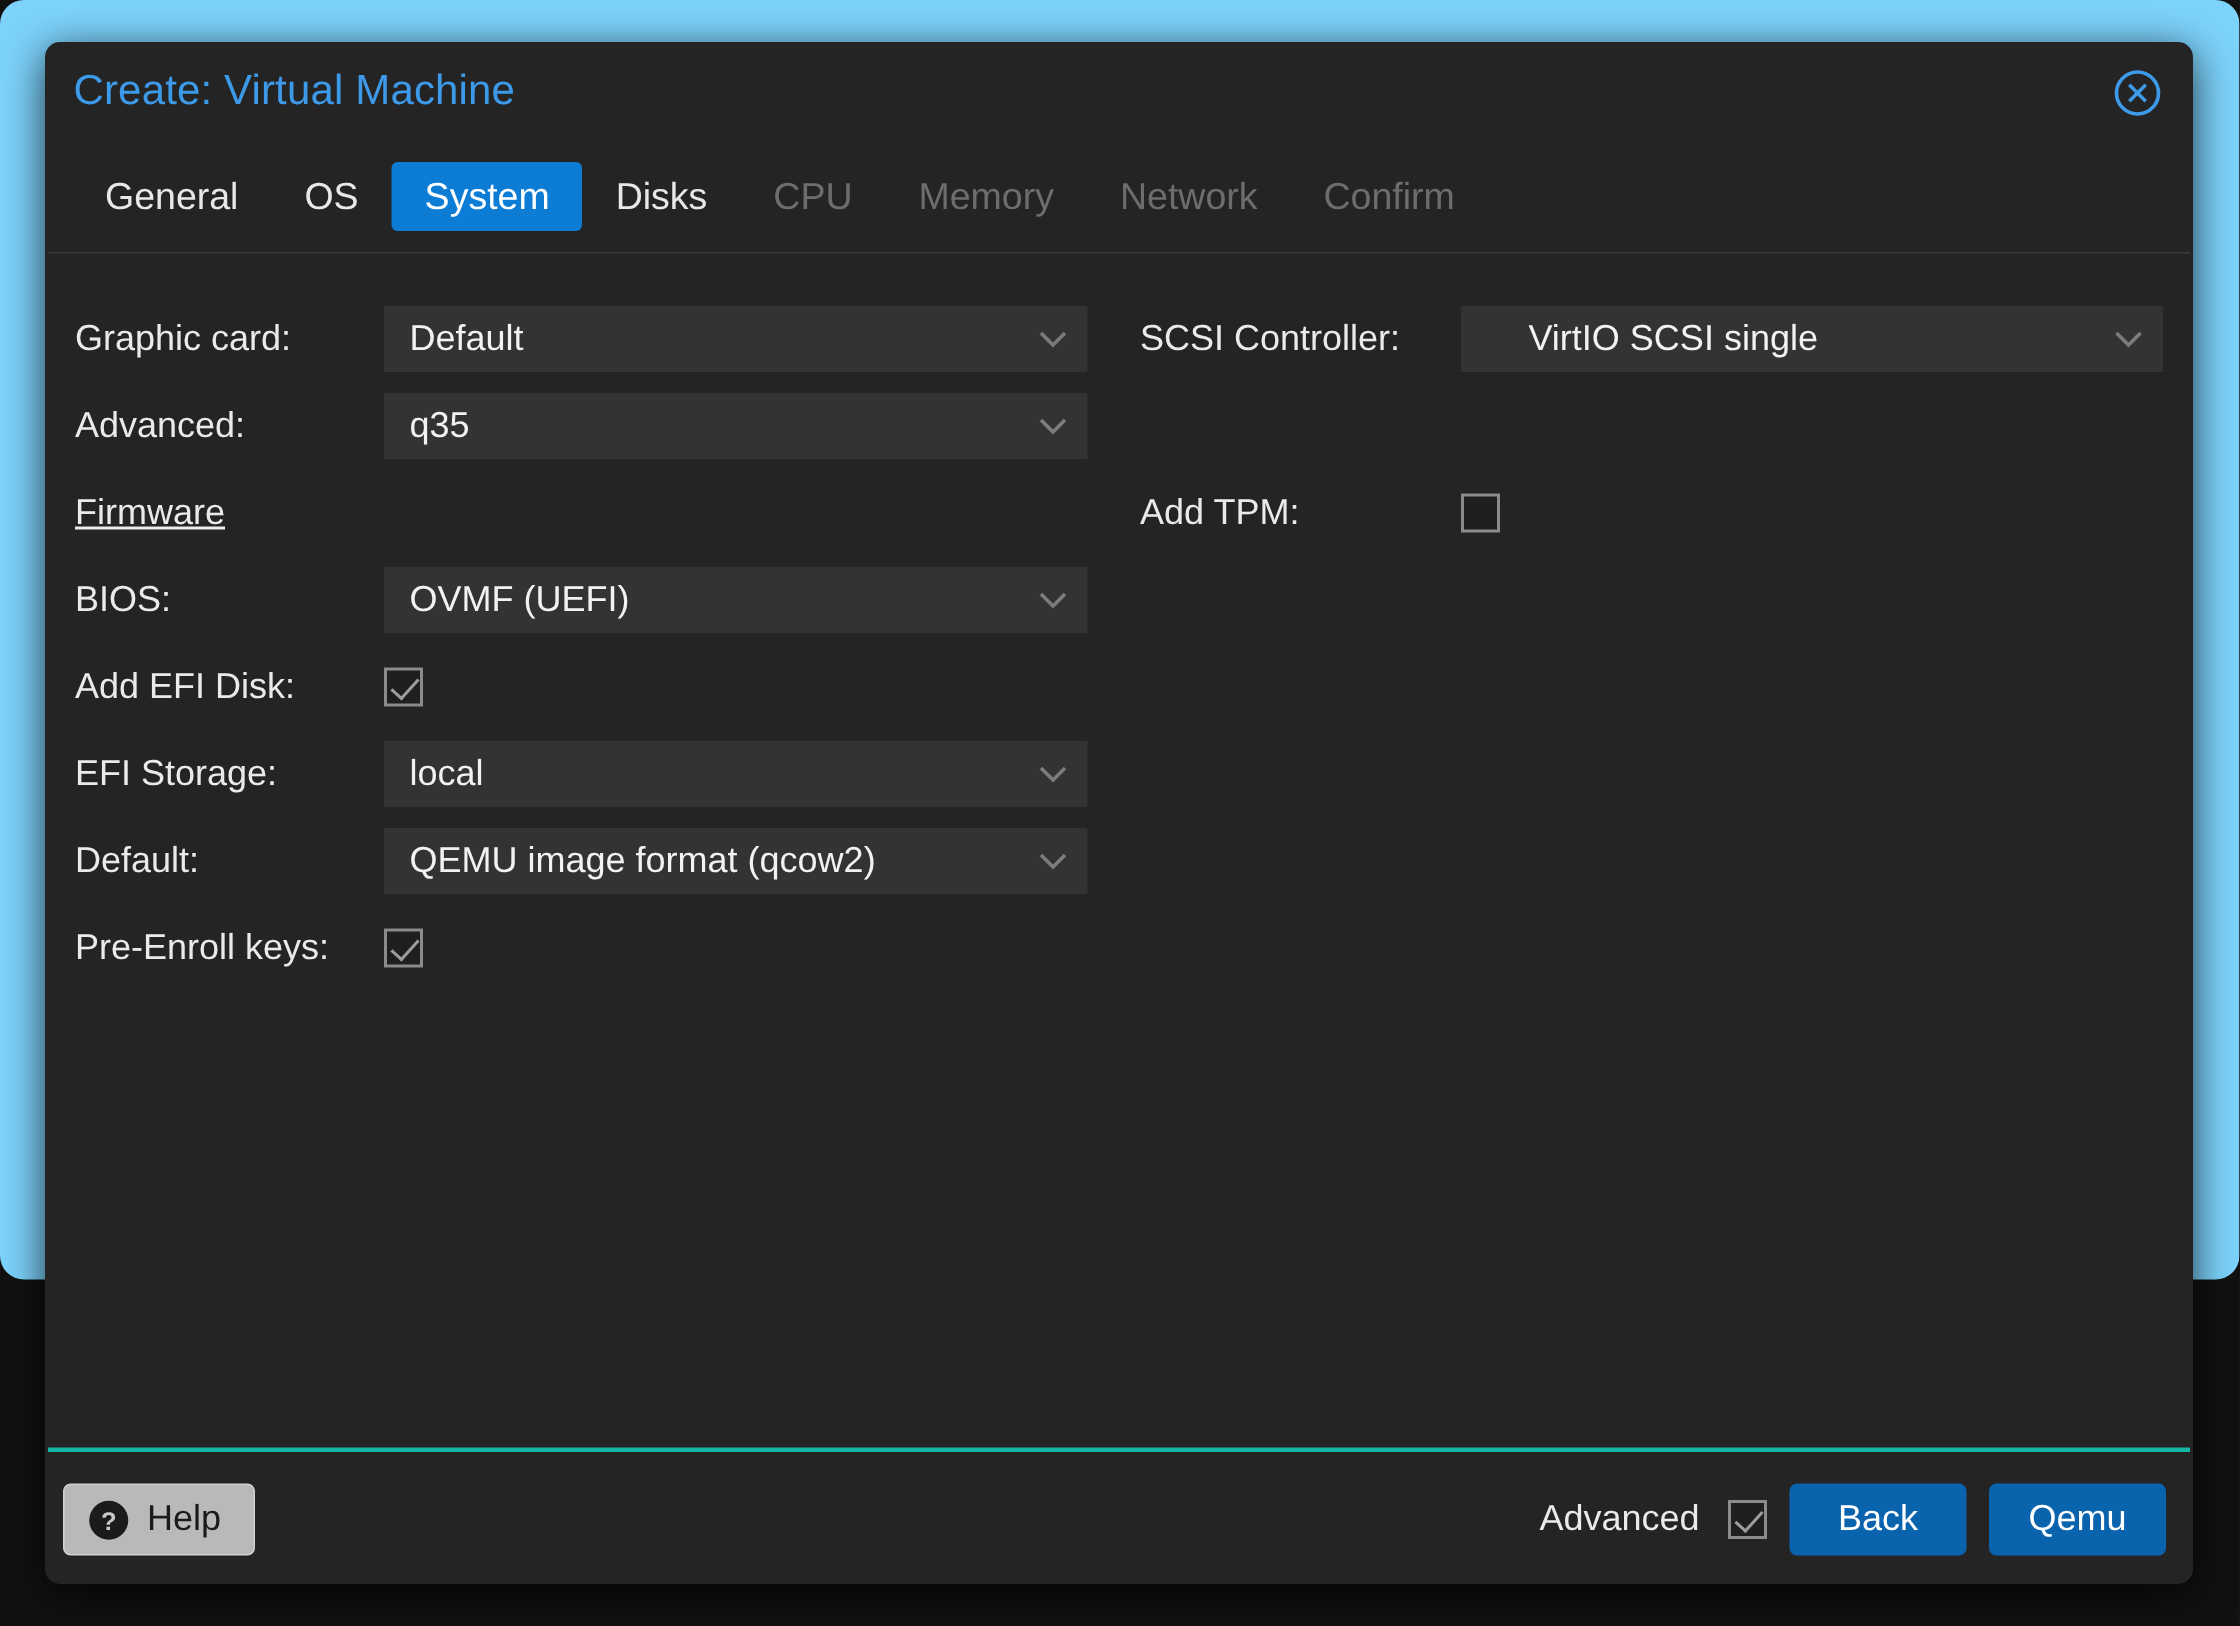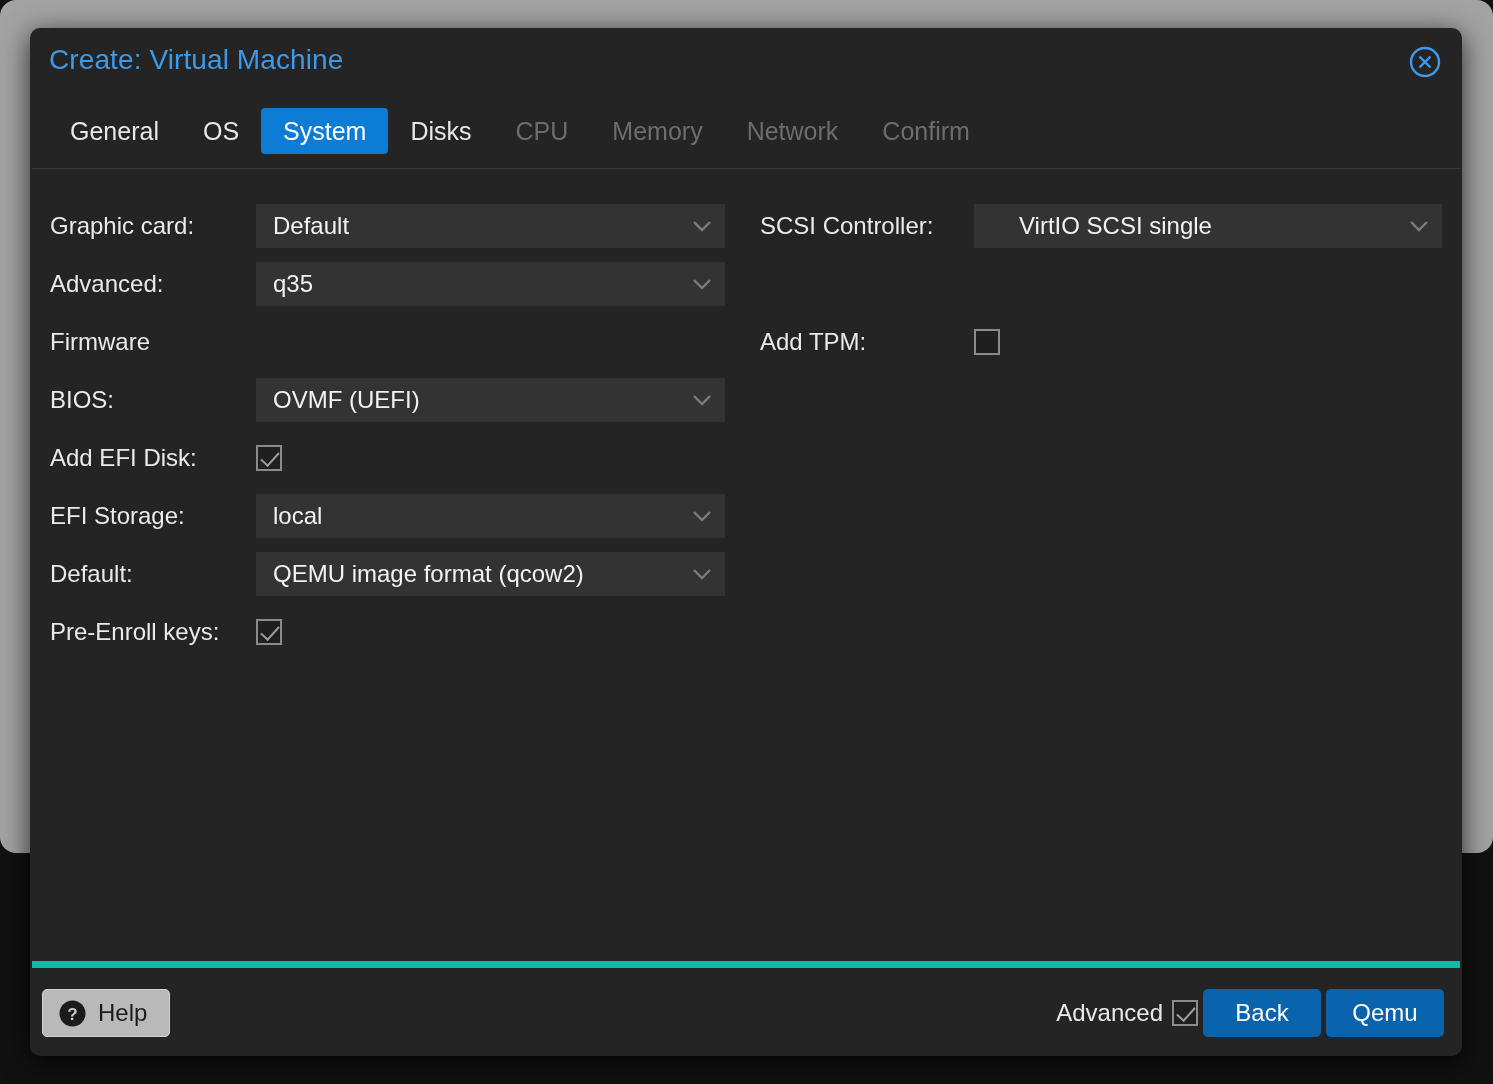--- a/index.html
+++ b/index.html
@@ -10,21 +10,21 @@
     width: 1493px;
     height: 1084px;
     overflow: hidden;
     font-family: "Liberation Sans", sans-serif;
   }
 
   .page {
     position: relative;
     width: 1493px;
     height: 853px;
-    background: #a3a3a3;
+    background: #7dd3fc;
     border-radius: 16px;
   }
 
   
   .dialog {
     position: absolute;
     left: 30px;
     top: 28px;
     width: 1432px;
     height: 1028px;
@@ -86,21 +86,21 @@
   }
 
   
   .content-panel {
     position: absolute;
     left: 2px;
     top: 140px;
     right: 2px;
     height: 800px;
     border-top: 1px solid #3a3a3b;
-    border-bottom: 7px solid #14b8a6;
+    border-bottom: 3px solid #14b8a6;
     background: #242425;
     box-sizing: border-box;
   }
   .columns {
     position: absolute;
     left: 0; top: 0; right: 0; bottom: 0;
     display: flex;
   }
   .col {
     position: relative;
@@ -126,20 +126,21 @@
     white-space: nowrap;
   }
   .col.right .field-label {
     width: 214px;
     flex: 0 0 214px;
   }
   .section-label {
     font-size: 24px;
     color: #eaeaea;
     white-space: nowrap;
+    text-decoration: underline;
   }
 
   
   .select {
     position: relative;
     height: 44px;
     background: #333334;
     border: none;
     display: flex;
     align-items: center;
@@ -219,21 +220,21 @@
   }
   .help-icon {
     width: 27px;
     height: 27px;
     line-height: 0;
   }
   .footer-right {
     margin-left: auto;
     display: flex;
     align-items: center;
-    gap: 5px;
+    gap: 15px;
   }
   .advanced-label {
     font-size: 24px;
     color: #eaeaea;
     margin-right: 4px;
   }
   .btn {
     background: #0a63ad;
     color: #ffffff;
     border: none;

